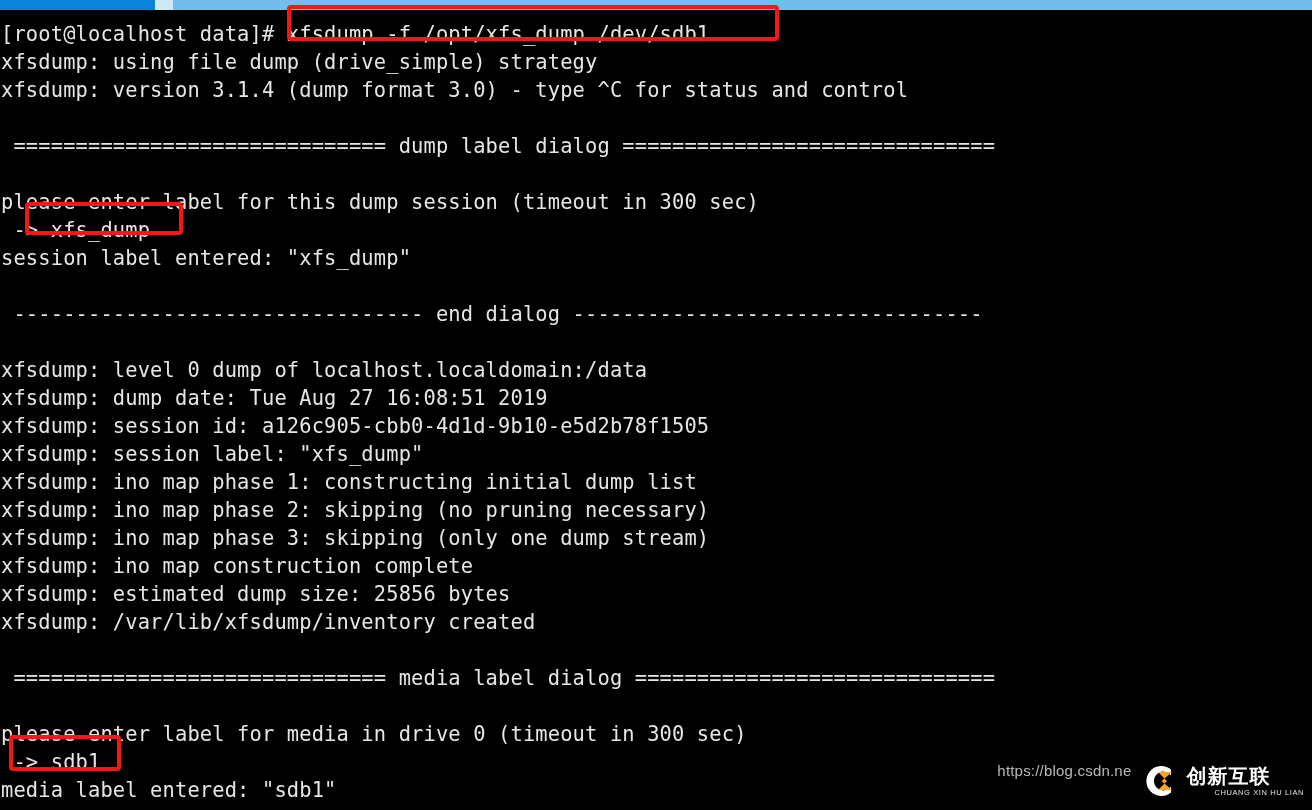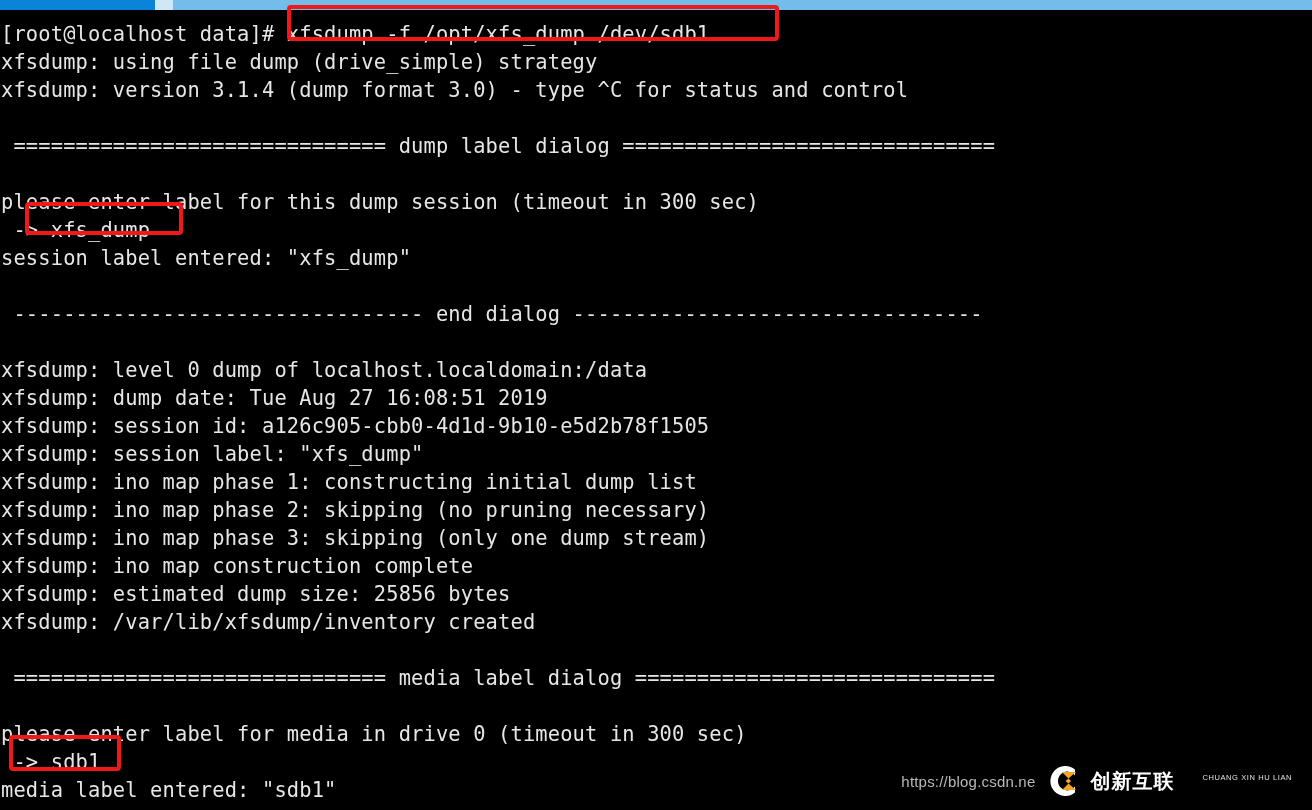--- a/index.html
+++ b/index.html
@@ -79,24 +79,24 @@
     background: transparent;
     pointer-events: none;
   }
   #redbox-command { left: 287px; top: 5px;   width: 492px; height: 36px; }
   #redbox-session { left: 25px;  top: 202px; width: 158px; height: 33px; }
   #redbox-media   { left: 9px;   top: 735px; width: 112px; height: 36px; }
 
   
   #watermark {
     position: absolute;
-    right: 20px;
+    right: 8px;
     bottom: 10px;
     display: flex;
-    align-items: center;
+    align-items: flex-start;
     gap: 10px;
   }
   #watermark .wm-url {
     color: #b9b9b9;
     font-family: "Liberation Sans", sans-serif;
     font-size: 15px;
     letter-spacing: 0.2px;
     white-space: nowrap;
   }
   #watermark .wm-logo {
@@ -105,21 +105,21 @@
     gap: 7px;
   }
   #watermark .wm-mark {
     position: relative;
     width: 38px;
     height: 38px;
     flex: 0 0 auto;
   }
   #watermark .wm-text {
     display: flex;
-    flex-direction: row;
+    flex-direction: column;
     justify-content: center;
     line-height: 1;
   }
   #watermark .wm-cn {
     color: #ffffff;
     font-family: "DejaVu Sans", sans-serif;
     font-size: 20px;
     font-weight: bold;
     letter-spacing: 1px;
     white-space: nowrap;

